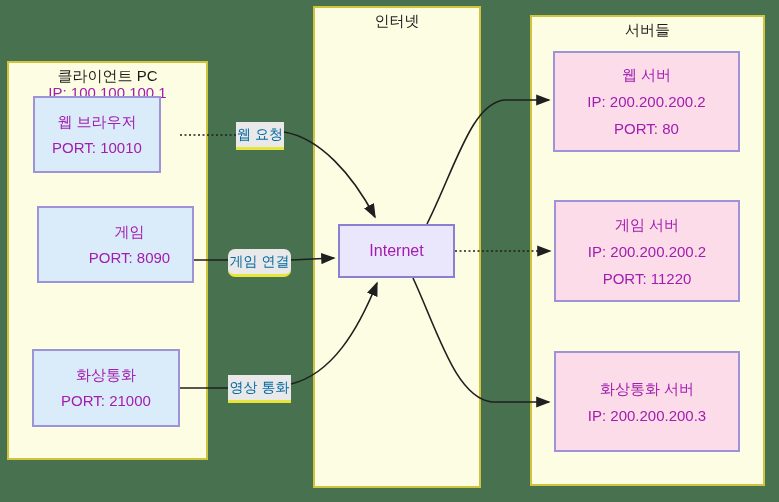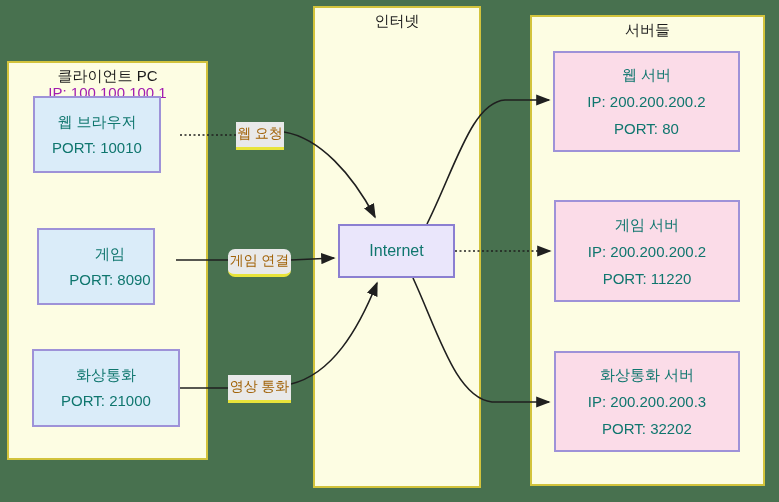--- a/index.html
+++ b/index.html
@@ -18,39 +18,39 @@
     position:absolute; left:0; right:0; top:4px;
     text-align:center; font-size:15px; color:#1c1c1c;
   }
   .client-ip {
     position:absolute; left:0; right:0; top:21px;
     text-align:center; font-size:15px; color:#a21caf;
   }
   .node {
     position:absolute; box-sizing:border-box; z-index:3;
     display:flex; flex-direction:column; align-items:center; justify-content:center;
-    text-align:center; font-size:15px; line-height:26px; color:#0f766e;
+    text-align:center; font-size:15px; line-height:26px; color:#a21caf;
   }
   .client-box { background:#daecf9; border:2px solid #9e92d8; }
   .server-box { background:#fbdce8; border:2px solid #9e92d8; line-height:27px; }
   .internet-node { background:#eae6fb; border:2px solid #8b7fd1; font-size:16px; }
   .edge-label {
     position:absolute; box-sizing:border-box; z-index:4;
     background:#e9e9e9; border-bottom:3px solid #e8e43a;
-    font-size:14px; line-height:24px; text-align:center; color:#a16207;font-family:Liberation Serif, serif;
+    font-size:14px; line-height:24px; text-align:center; color:#0369a1;
   }
   .wires { position:absolute; left:0; top:0; z-index:2; pointer-events:none; }
 
   
   .panel-client   { left:7px;   top:61px;  width:201px; height:399px; }
   .panel-internet { left:313px; top:6px;   width:168px; height:482px; }
   .panel-servers  { left:530px; top:15px;  width:235px; height:471px; }
 
   .box-web-browser { left:33px;  top:96px;  width:128px; height:77px; }
-  .box-game        { left:37px;  top:228px; width:118px; height:77px;padding-left:28px; }
+  .box-game        { left:37px;  top:206px; width:157px; height:77px;padding-left:28px; }
   .box-video       { left:32px;  top:349px; width:148px; height:78px; }
 
   .box-internet    { left:338px; top:224px; width:117px; height:54px; }
 
   .box-web-server   { left:553px; top:51px;  width:187px; height:101px; }
   .box-game-server  { left:554px; top:200px; width:186px; height:102px; }
   .box-video-server { left:554px; top:351px; width:186px; height:101px; }
 
   .label-web   { left:236px; top:122px; width:48px; height:28px; }
   .label-game  { left:228px; top:249px; width:63px; height:28px;border-radius:7px; }
@@ -121,20 +121,19 @@
     <div>PORT: 80</div>
   </div>
   <div class="node server-box box-game-server">
     <div>게임 서버</div>
     <div>IP: 200.200.200.2</div>
     <div>PORT: 11220</div>
   </div>
   <div class="node server-box box-video-server">
     <div>화상통화 서버</div>
     <div>IP: 200.200.200.3</div>
-    <div>PORT: 32202</div>
   </div>
 
   <div class="edge-label label-web">웹 요청</div>
   <div class="edge-label label-game">게임 연결</div>
   <div class="edge-label label-video">영상 통화</div>
 
 </div>
 
 </body></html>

